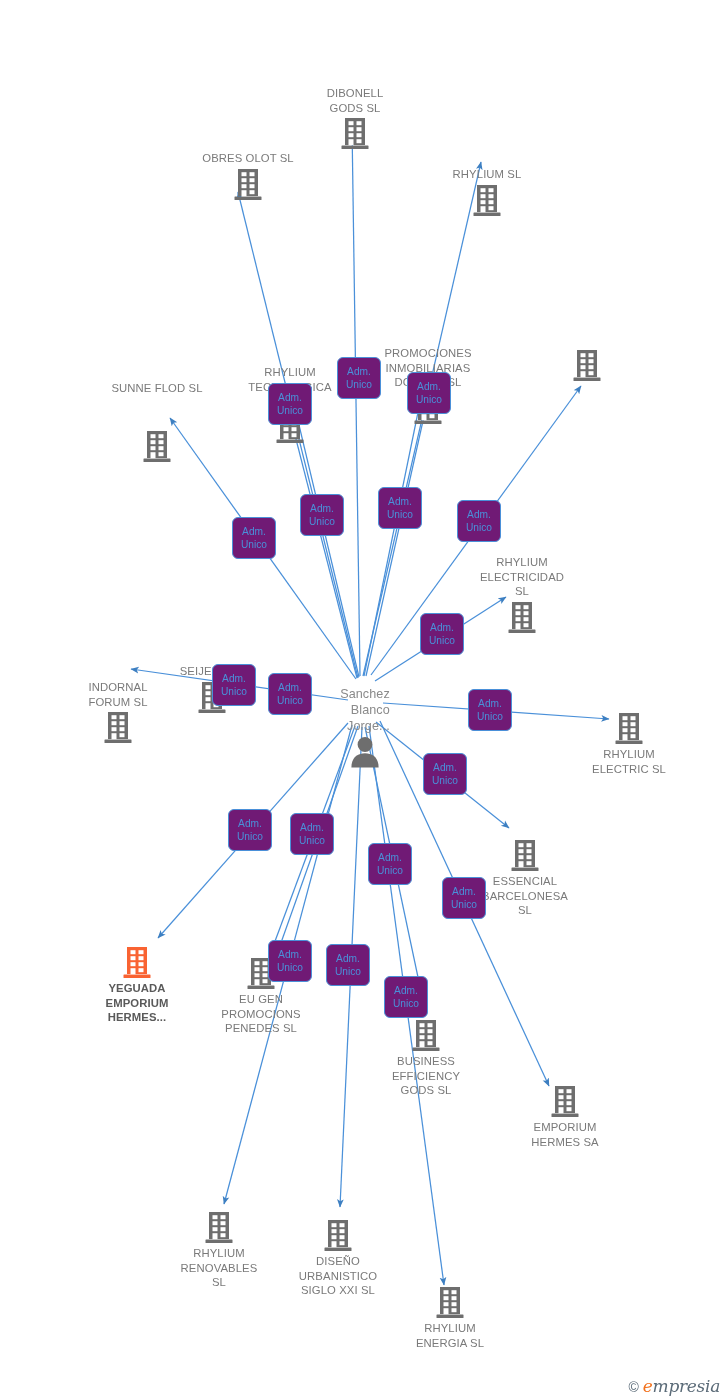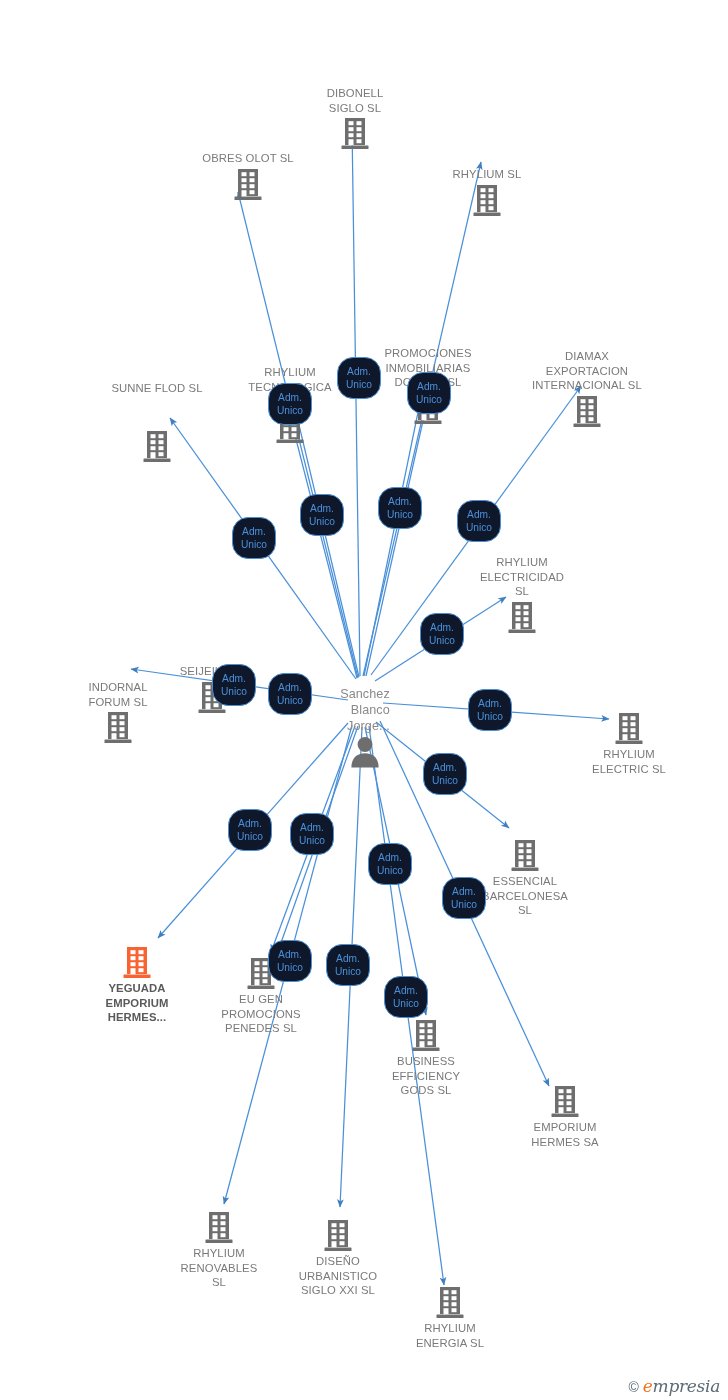--- a/index.html
+++ b/index.html
@@ -53,22 +53,22 @@
     font-size: 12.6px;
     line-height: 16px;
     color: #8a8a8a;
   }
   
   .badge {
     position: absolute;
     width: 44px; height: 42px;
     margin-left: -22px; margin-top: -21px;
     border: 1.3px solid #4a90d9;
-    border-radius: 16px;
-    background: #0f172a;
+    border-radius: 6px;
+    background: #701a75;
     color: #4a90d9;
     font-size: 10.2px;
     line-height: 13px;
     display: flex;
     flex-direction: column;
     align-items: center;
     justify-content: center;
     text-align: center;
   }
   
@@ -139,21 +139,21 @@
             <rect x="9.5" y="4.2" width="5" height="4" fill="#fff"></rect>
             <rect x="17.5" y="4.2" width="5" height="4" fill="#fff"></rect>
             <rect x="9.5" y="10.2" width="5" height="4" fill="#fff"></rect>
             <rect x="17.5" y="10.2" width="5" height="4" fill="#fff"></rect>
             <rect x="9.5" y="16.2" width="5" height="4" fill="#fff"></rect>
             <rect x="17.5" y="16.2" width="5" height="4" fill="#fff"></rect>
             <rect x="9.5" y="22.2" width="5" height="6" fill="#fff"></rect>
             <rect x="17.5" y="22.2" width="5" height="4" fill="#fff"></rect>
           </svg></span>
         <span class="label">DIBONELL
-SIGLO SL</span>
+GODS SL</span>
       </div>
       <div class="node label-above" style="left: 248px; top: 151px; align-items: center;">
         <span class="icon"><svg width="32" height="34" viewBox="0 0 32 34">
             <rect x="6" y="1" width="20" height="27" fill="#6e6e6e"></rect>
             <rect x="2.5" y="28.5" width="27" height="3.6" rx="0.6" fill="#6e6e6e"></rect>
             <rect x="9.5" y="4.2" width="5" height="4" fill="#fff"></rect>
             <rect x="17.5" y="4.2" width="5" height="4" fill="#fff"></rect>
             <rect x="9.5" y="10.2" width="5" height="4" fill="#fff"></rect>
             <rect x="17.5" y="10.2" width="5" height="4" fill="#fff"></rect>
             <rect x="9.5" y="16.2" width="5" height="4" fill="#fff"></rect>
@@ -201,23 +201,20 @@
             <rect x="2.5" y="28.5" width="27" height="3.6" rx="0.6" fill="#6e6e6e"></rect>
             <rect x="9.5" y="4.2" width="5" height="4" fill="#fff"></rect>
             <rect x="17.5" y="4.2" width="5" height="4" fill="#fff"></rect>
             <rect x="9.5" y="10.2" width="5" height="4" fill="#fff"></rect>
             <rect x="17.5" y="10.2" width="5" height="4" fill="#fff"></rect>
             <rect x="9.5" y="16.2" width="5" height="4" fill="#fff"></rect>
             <rect x="17.5" y="16.2" width="5" height="4" fill="#fff"></rect>
             <rect x="9.5" y="22.2" width="5" height="6" fill="#fff"></rect>
             <rect x="17.5" y="22.2" width="5" height="4" fill="#fff"></rect>
           </svg></span>
-        <span class="label">DIAMAX
-EXPORTACION
-INTERNACIONAL SL</span>
       </div>
       <div class="node label-above" style="left: 290px; top: 365px;">
         <span class="icon"><svg width="32" height="34" viewBox="0 0 32 34">
             <rect x="6" y="1" width="20" height="27" fill="#6e6e6e"></rect>
             <rect x="2.5" y="28.5" width="27" height="3.6" rx="0.6" fill="#6e6e6e"></rect>
             <rect x="9.5" y="4.2" width="5" height="4" fill="#fff"></rect>
             <rect x="17.5" y="4.2" width="5" height="4" fill="#fff"></rect>
             <rect x="9.5" y="10.2" width="5" height="4" fill="#fff"></rect>
             <rect x="17.5" y="10.2" width="5" height="4" fill="#fff"></rect>
             <rect x="9.5" y="16.2" width="5" height="4" fill="#fff"></rect>

